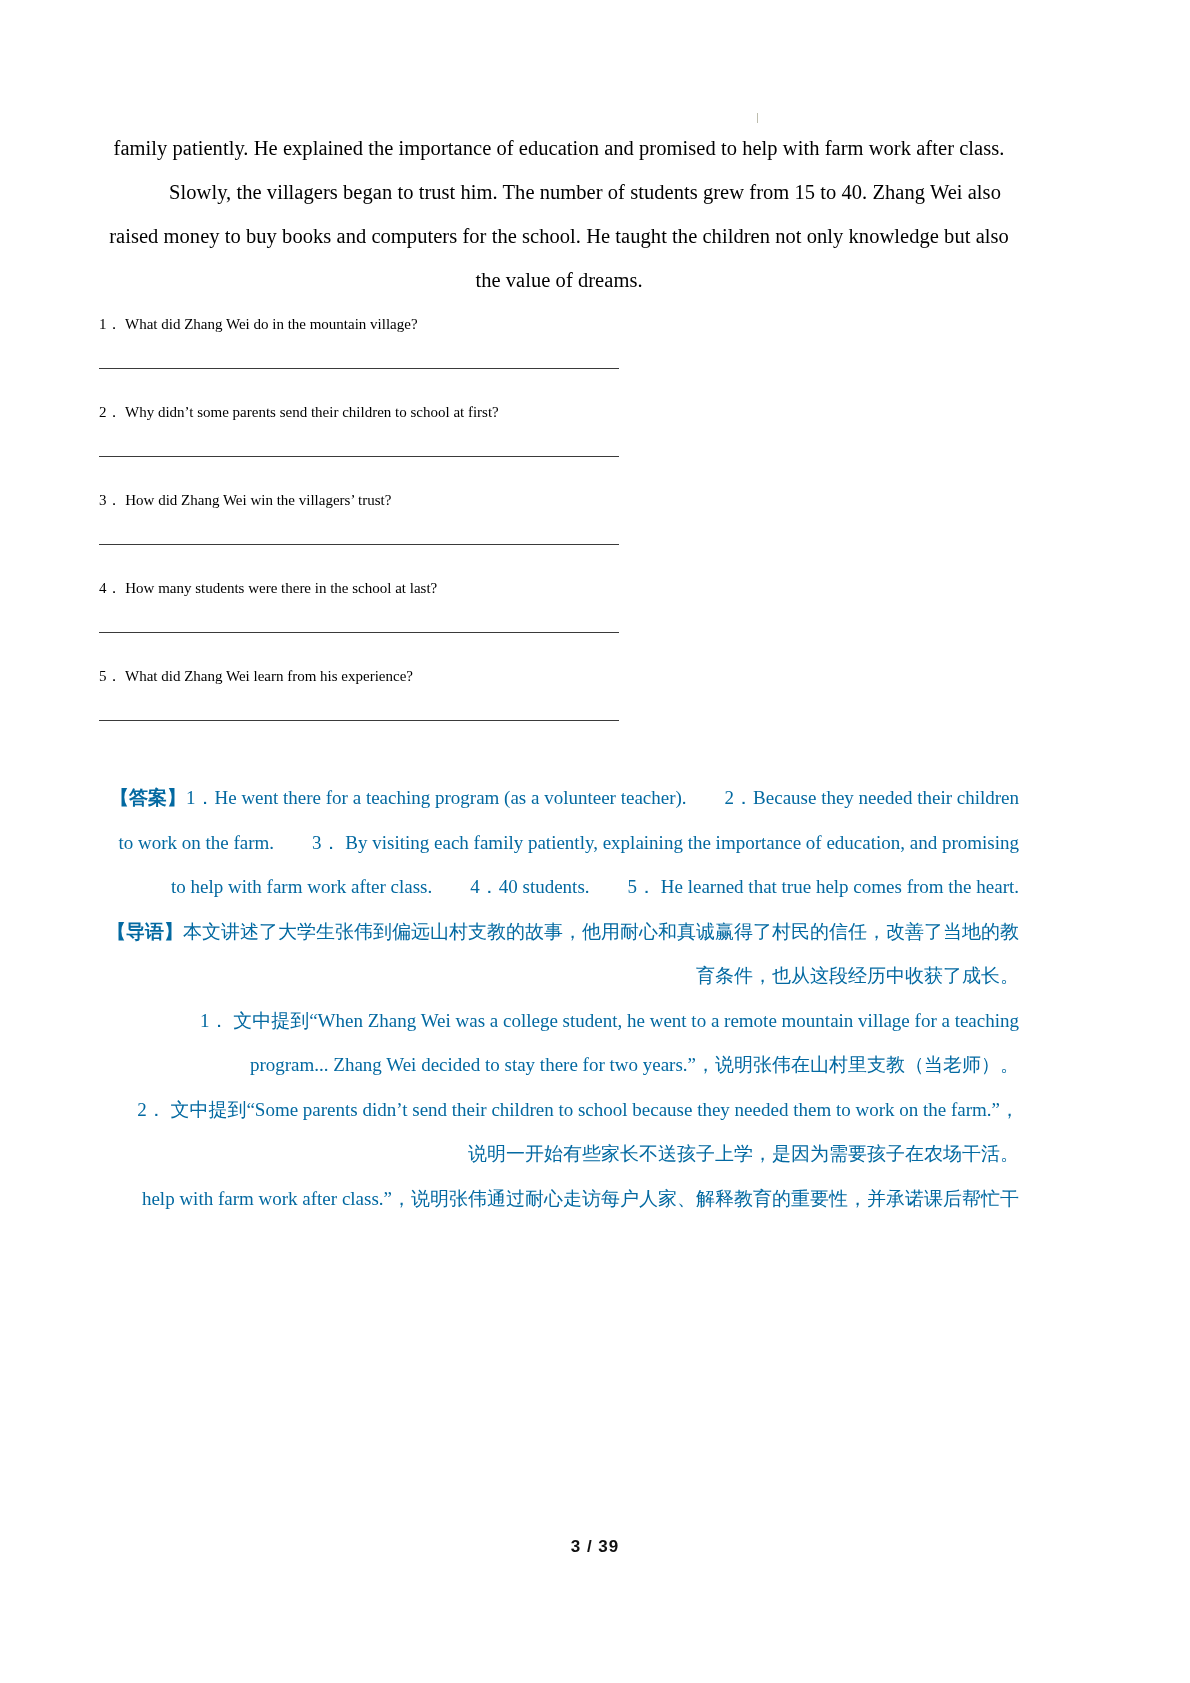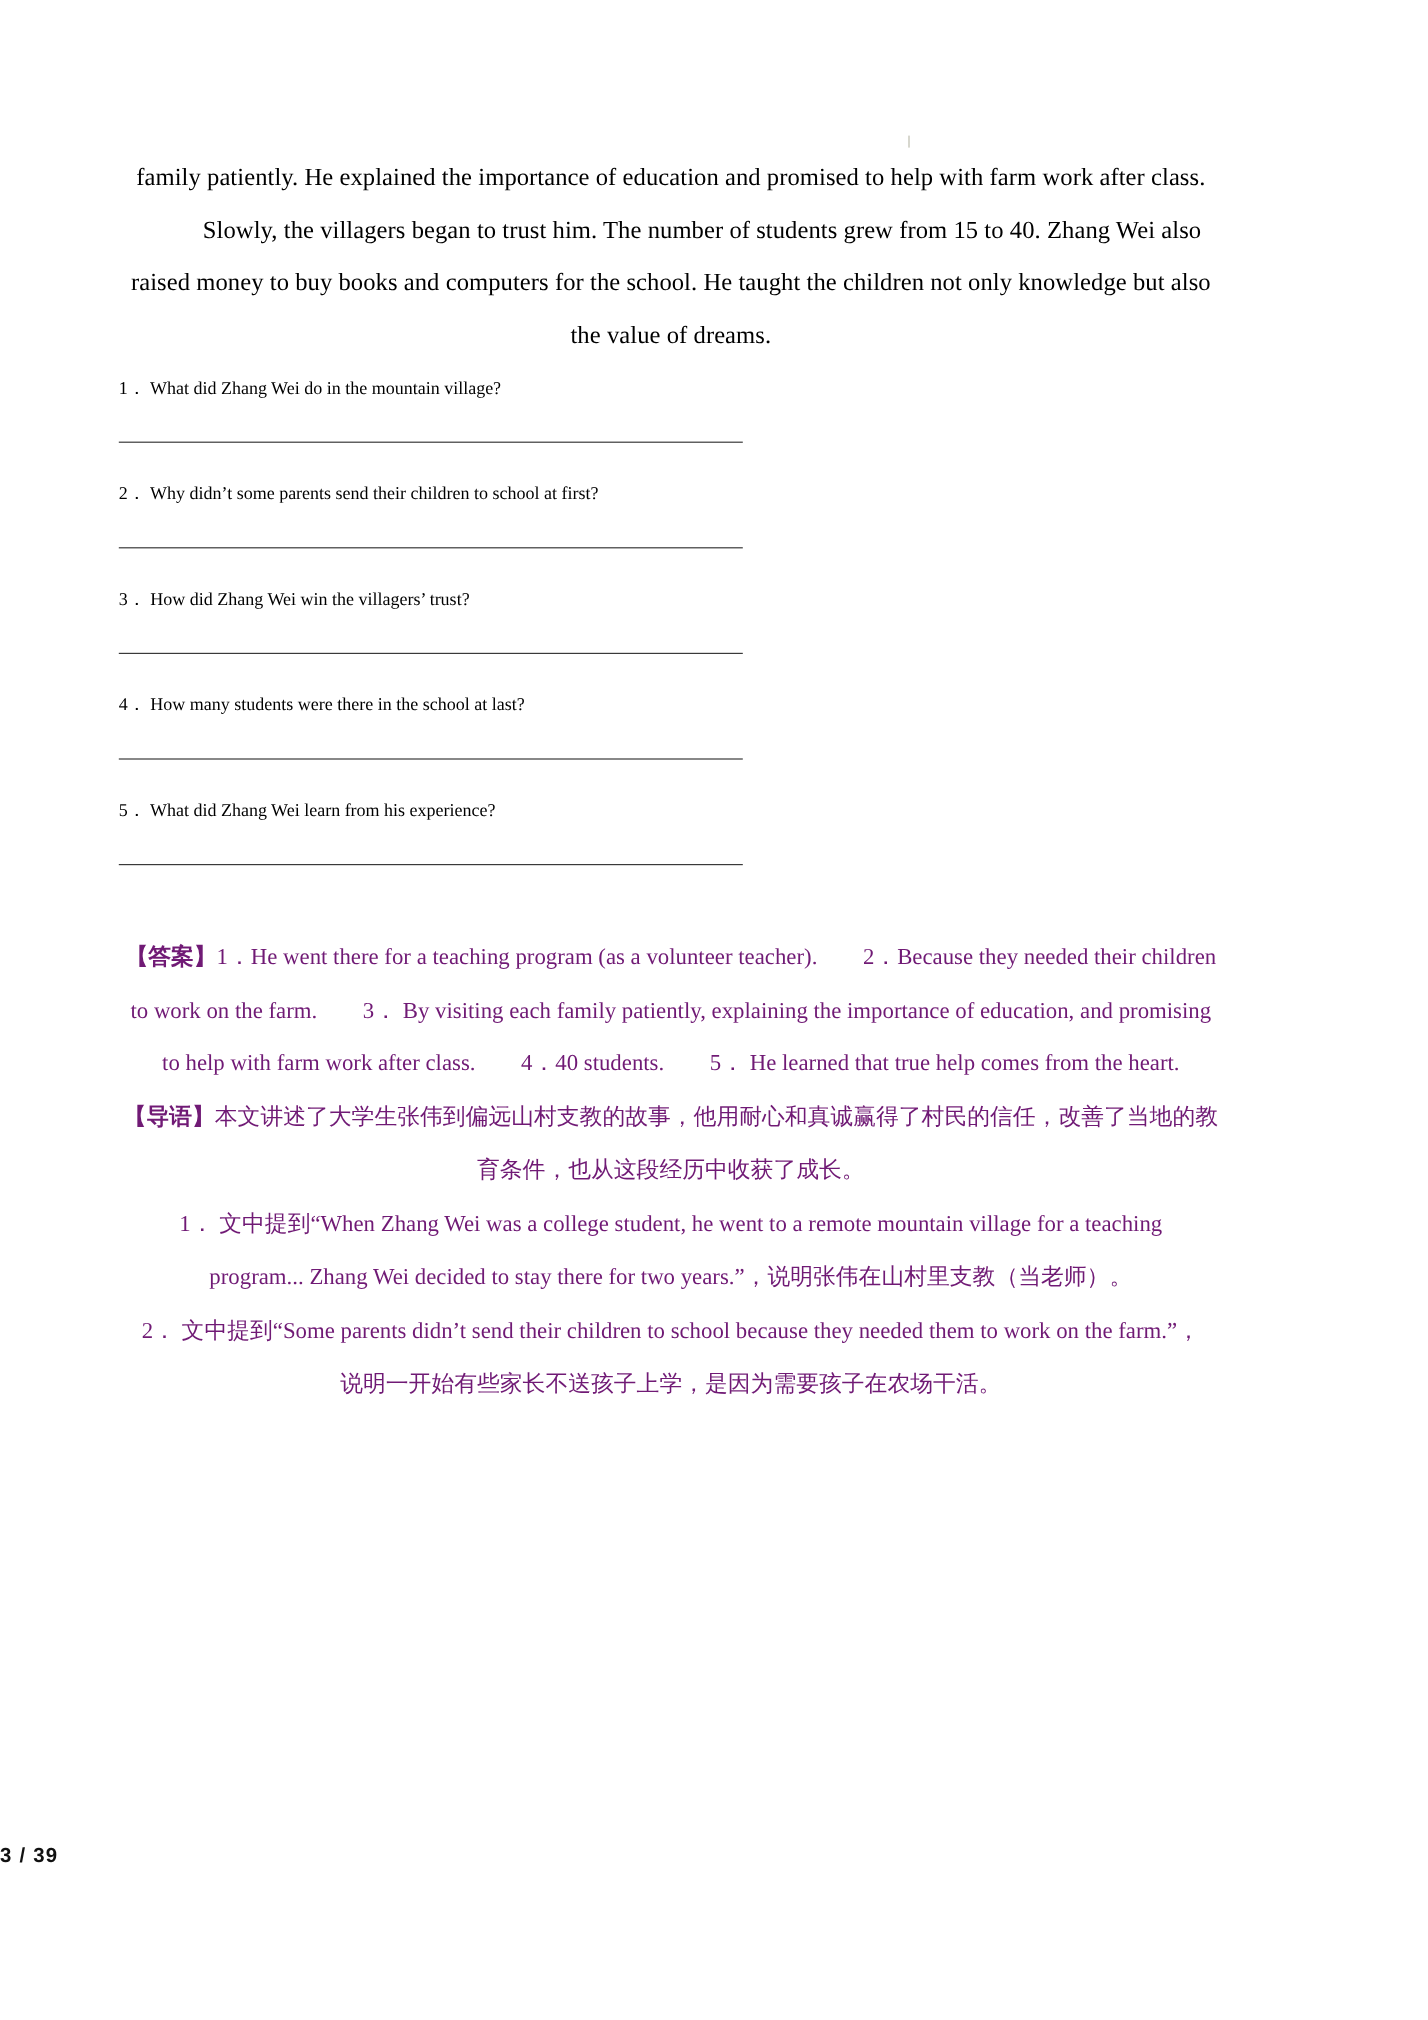--- a/index.html
+++ b/index.html
@@ -53,38 +53,39 @@
     left: 0;
     top: 22px;
     width: 520px;
     border-bottom: 1.3px solid #3a3a3a;
   }
   .spacer-md { height: 34px; }
   .red-para {
     font-size: 19px;
     line-height: 44.5px;
     margin: 0;
-    color: #701a75;
-    text-align: center;
+    color: #0369a1;
+    text-align: right;
     white-space: normal;
   }
   .red-para.nowrapline {
     white-space: nowrap;
     overflow: hidden;
   }
   .tag {
     font-weight: bold;
   }
 
   
   .footer {
     position: absolute;
     left: 0;
     top: 1537px;
     width: 1190px;
+    text-align: center;
     font-family: "Liberation Sans", sans-serif;
     font-weight: bold;
     font-size: 17px;
     color: #111111;
     letter-spacing: 1px;
   }
   .top-artifact {
     position: absolute;
     left: 757px;
     top: 113px;
@@ -127,20 +128,21 @@
     <p class="red-para"><span class="tag">【答案】</span><span>1．He went there for a teaching program (as a volunteer teacher).　　2．Because they needed their children to work on the farm.　　3． By visiting each family patiently, explaining the importance of education, and promising to help with farm work after class.　　4．40 students.　　5． He learned that true help comes from the heart.</span></p>
 
     <p class="red-para"><span class="tag">【导语】</span><span>本文讲述了大学生张伟到偏远山村支教的故事，他用耐心和真诚赢得了村民的信任，改善了当地的教育条件，也从这段经历中收获了成长。</span></p>
 
     <p class="red-para nowrapline"><span>1．</span>&nbsp;<span>文中提到“When Zhang Wei was a college student, he went to a remote mountain village for a teaching</span></p>
     <p class="red-para nowrapline">program... Zhang Wei decided to stay there for two years.”，说明张伟在山村里支教（当老师）。</p>
 
     <p class="red-para nowrapline"><span>2．</span>&nbsp;<span>文中提到“Some parents didn’t send their children to school because they needed them to work on the farm.”，</span></p>
     <p class="red-para nowrapline">说明一开始有些家长不送孩子上学，是因为需要孩子在农场干活。</p>
 
+    <p class="red-para nowrapline">help with farm work after class.”，说明张伟通过耐心走访每户人家、解释教育的重要性，并承诺课后帮忙干</p>
 
   </div>
 
   <div class="footer">
     <span>3 / 39</span>
   </div>
 
 </div>
 
 </body></html>

